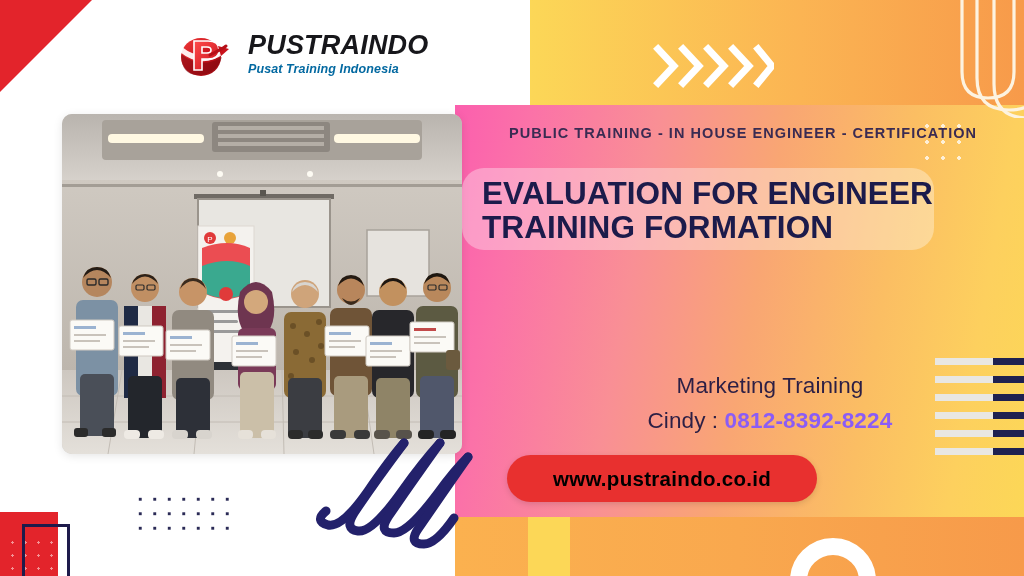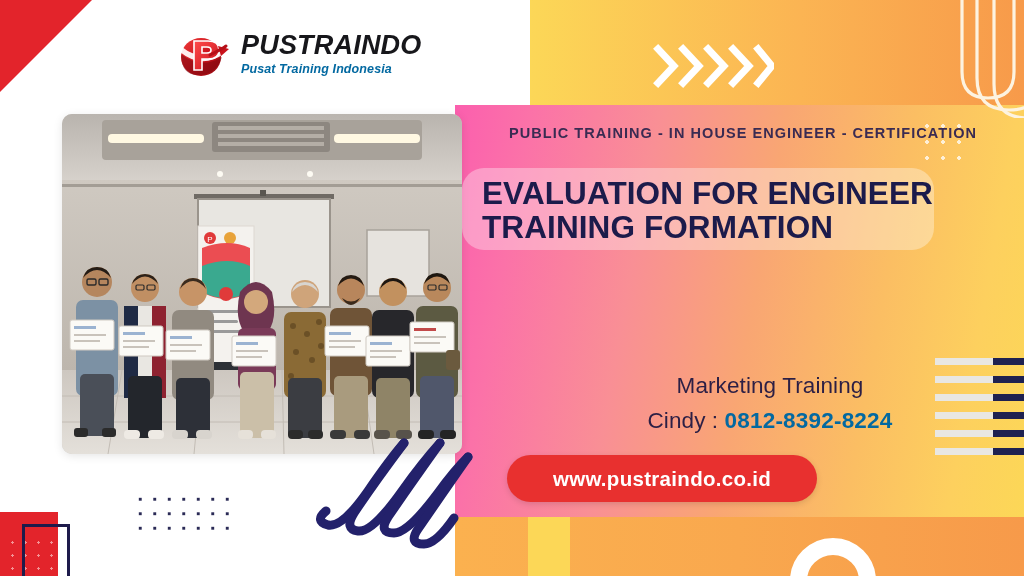--- a/index.html
+++ b/index.html
@@ -57,21 +57,21 @@
     overflow:hidden;
     background:#cfcac4;
     box-shadow:0 2px 10px rgba(0,0,0,.10);
     z-index:6;
   }
   .photo-frame svg { display:block; width:400px; height:340px; }
 
   
   .logo {
     position:absolute; left:174px; top:28px;
-    display:flex; align-items:center; gap:9px;
+    display:flex; align-items:center; gap:16px;
     z-index:9;
   }
   .logo-mark { width:58px; height:52px; position:relative; flex:0 0 auto; }
   .logo-text { display:flex; flex-direction:column; line-height:1; }
   .logo-title {
     font-size:27px; font-weight:bold; font-style:italic;
     letter-spacing:.2px; color:#17171b;
   }
   .logo-sub {
     font-size:12.5px; font-weight:bold; font-style:italic;
@@ -176,34 +176,34 @@
   }
   .contact .role {
     font-size:22.5px; font-weight:normal; letter-spacing:.1px;
     display:block;
   }
   .contact .person {
     font-size:22.5px; font-weight:normal; letter-spacing:.1px;
     display:block; margin-top:9px; color:#2c1f45;
   }
   .contact .person b {
-    font-weight:bold; color:#0369a1; letter-spacing:.2px;
+    font-weight:bold; color:#8b5cf6; letter-spacing:.2px;
   }
 
   .web-button {
     position:absolute; left:507px; top:455px;
     width:310px; height:47px;
     background:#e8302f;
     border-radius:24px;
     display:flex; align-items:center; justify-content:center;
     z-index:8;
     box-shadow:0 2px 6px rgba(0,0,0,.13);
   }
   .web-button span {
-    color:#ffffff; font-size:20.5px; font-weight:bold;
+    color:#000000; font-size:20.5px; font-weight:bold;
     letter-spacing:.3px;
   }
 </style>
 </head>
 <body>
 
 <div id="banner">
 
   <div class="corner-tri-tl"></div>
 

